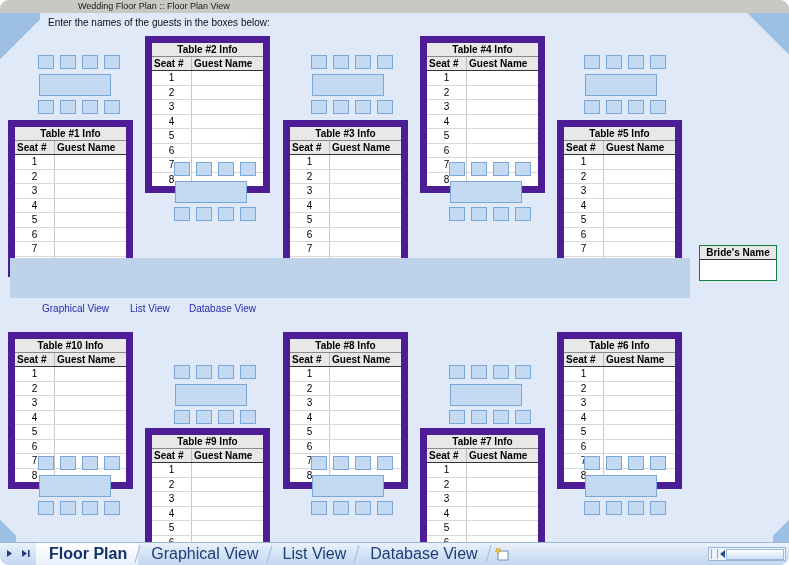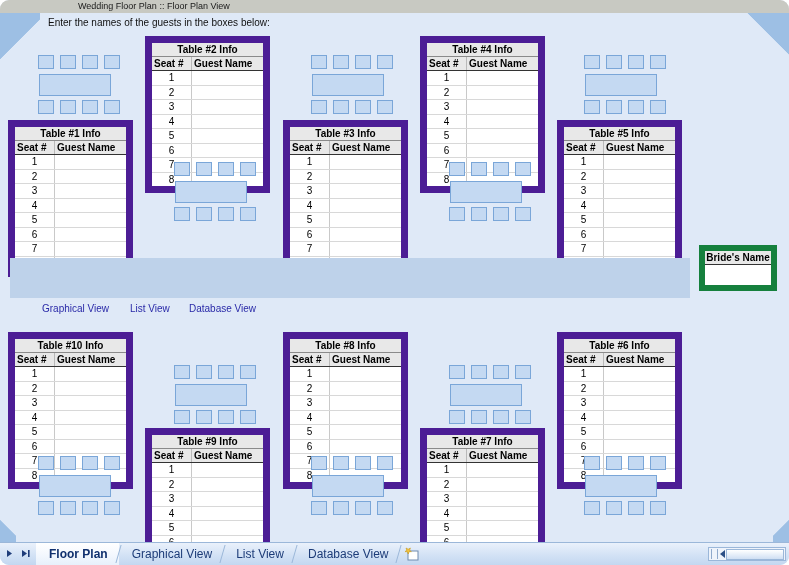--- a/index.html
+++ b/index.html
@@ -224,21 +224,21 @@
     cursor: pointer;
   }
   .navlink.l1 { left: 42px; }
   .navlink.l2 { left: 130px; }
   .navlink.l3 { left: 189px; }
 
   
   .namebox {
     position: absolute;
     width: 78px;
-    border: 6px solid #15803d;
+    border: 1px solid #15803d;
     box-sizing: border-box;
     background: #ffffff;
   }
   .namebox .nb-title {
     height: 13px;
     line-height: 13px;
     background: #e8e8e8;
     border-bottom: 1px solid #333;
     text-align: center;
     font-weight: bold;
@@ -288,21 +288,21 @@
     height: 22px;
     display: flex;
     align-items: stretch;
   }
   .tab {
     position: relative;
     height: 22px;
     display: flex;
     align-items: center;
     padding: 0 11px 0 13px;
-    font-size: 12px;
+    font-size: 16px;
     color: #1d3c78;
     white-space: nowrap;
     cursor: pointer;
   }
   .tab.active {
     font-weight: bold;
     color: #10306e;
     background: linear-gradient(to bottom,#ffffff 0%, #f4f8fe 50%, #e7f0fb 100%);
   }
   .tab::after {

